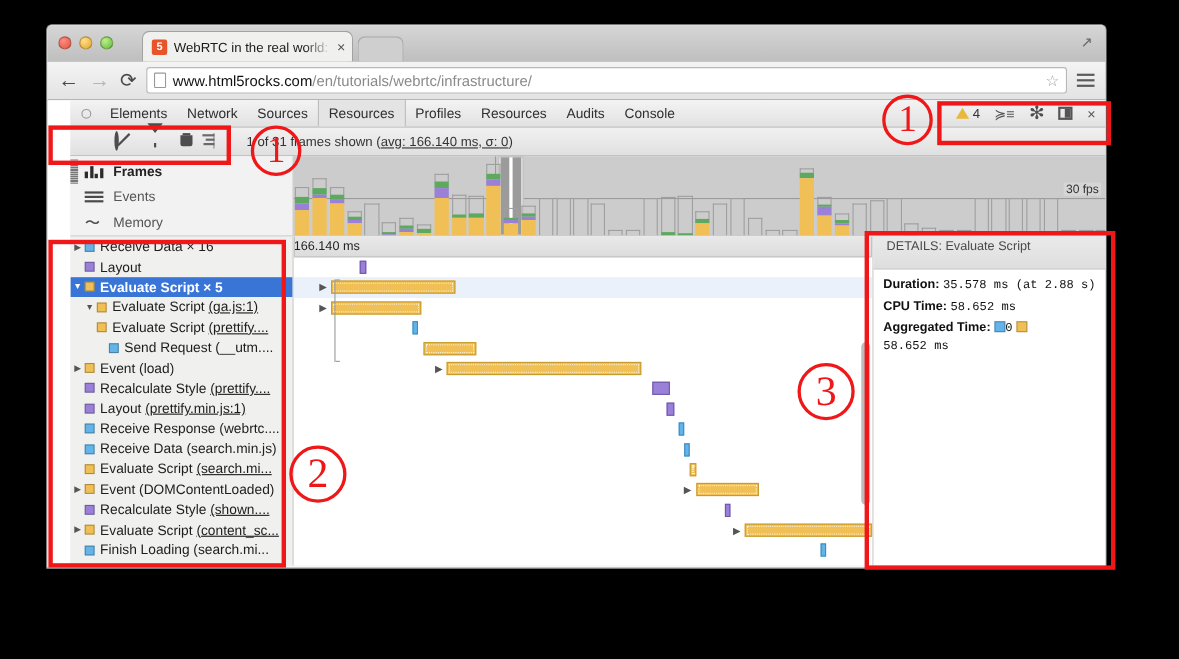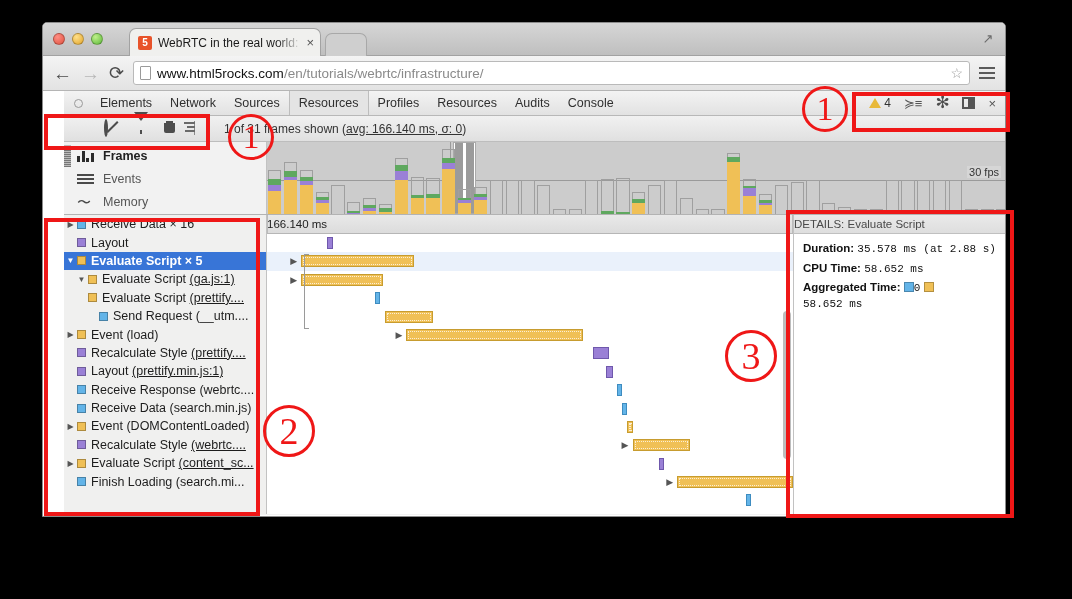--- a/index.html
+++ b/index.html
@@ -266,23 +266,23 @@
     position: absolute; right: 2px; top: 96px; width: 8px; height: 148px;
     background: #bdbdbd; border-radius: 4px;
   }
 
   
   .details-pane {
     width: 212px; flex: 0 0 212px; background: #fff;
     border-left: 1px solid #c2c2c2;
   }
   .details-head {
-    height: 19px; background: linear-gradient(#eaeaea,#dedede);
+    height: 30px; background: linear-gradient(#eaeaea,#dedede);
     border-bottom: 1px solid #c0c0c0;
-    font-size: 11.5px; color: #4a4a4a; padding: 0 0 0 0; line-height: 19px;
+    font-size: 11.5px; color: #4a4a4a; padding: 0 0 0 12px; line-height: 19px;
   }
   .details-body { padding: 7px 9px; font-size: 11.5px; color: #111; line-height: 15.5px; }
   .det-row { margin-bottom: 3px; }
   .det-key { font-weight: bold; font-family: "Liberation Sans", sans-serif; }
   .det-val { font-family: "Liberation Mono", monospace; font-size: 11px; }
   .sw { display: inline-block; width: 10px; height: 10px; vertical-align: -1px; border: 1px solid rgba(0,0,0,.25); }
 
   
   .anno { position: absolute; border: 4px solid #ef1717; pointer-events: none; }
   .circ {
@@ -644,28 +644,33 @@
               <span class="tw" style="margin-left: 0px;"></span>
               <span class="chip" style="background: rgb(99, 180, 232);"></span>
               <span class="tree-label">Receive Response (webrtc....</span>
             </div>
             <div class="tree-row">
               <span class="tw" style="margin-left: 0px;"></span>
               <span class="chip" style="background: rgb(99, 180, 232);"></span>
               <span class="tree-label">Receive Data (search.min.js)</span>
             </div>
             <div class="tree-row">
+              <span class="tw" style="margin-left: 0px;"></span>
+              <span class="chip" style="background: rgb(240, 192, 86);"></span>
+              <span class="tree-label">Evaluate Script <a>(search.mi...</a></span>
+            </div>
+            <div class="tree-row">
               <span class="tw" style="margin-left: 0px;">▶</span>
               <span class="chip" style="background: rgb(240, 192, 86);"></span>
               <span class="tree-label">Event (DOMContentLoaded)</span>
             </div>
             <div class="tree-row">
               <span class="tw" style="margin-left: 0px;"></span>
               <span class="chip" style="background: rgb(154, 128, 214);"></span>
-              <span class="tree-label">Recalculate Style <a>(webrtc....</a></span>
+              <span class="tree-label">Recalculate Style <a>(shown....</a></span>
             </div>
             <div class="tree-row">
               <span class="tw" style="margin-left: 0px;">▶</span>
               <span class="chip" style="background: rgb(240, 192, 86);"></span>
               <span class="tree-label">Evaluate Script <a>(content_sc...</a></span>
             </div>
             <div class="tree-row">
               <span class="tw" style="margin-left: 0px;"></span>
               <span class="chip" style="background: rgb(99, 180, 232);"></span>
               <span class="tree-label">Finish Loading (search.mi...</span>

